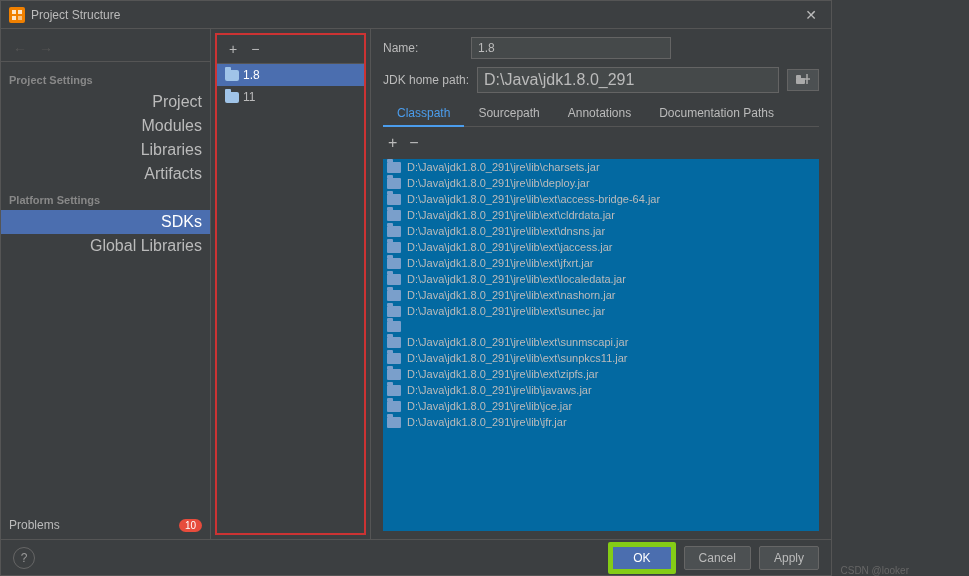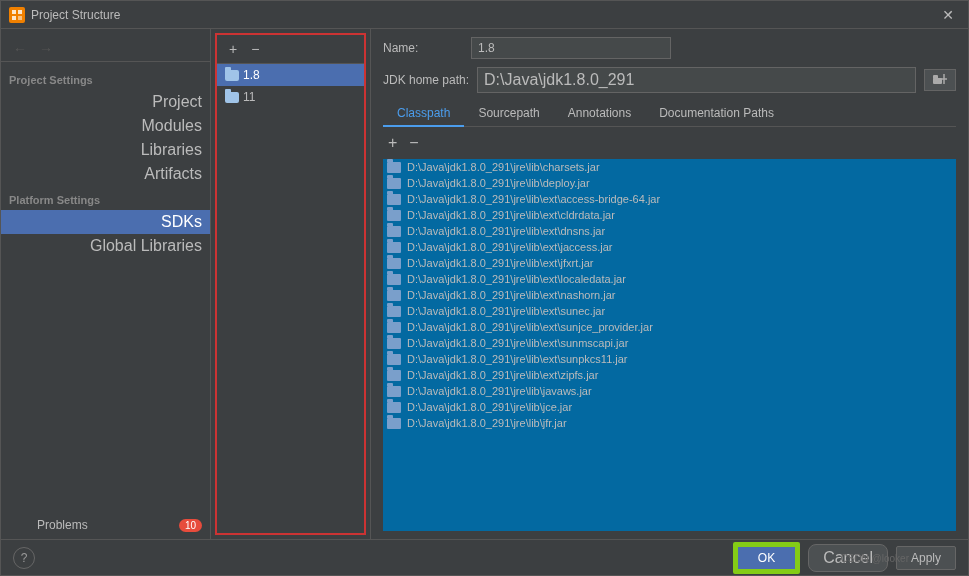--- a/index.html
+++ b/index.html
@@ -7,21 +7,21 @@
       width: 969px;
       height: 576px;
       background: #3c3f41;
       font-family: 'Segoe UI', Arial, sans-serif;
       font-size: 12px;
       color: #bbbbbb;
       overflow: hidden;
     }
 
     .window {
-      width: 969px;
+      width: 832px;
       height: 576px;
       background: #3c3f41;
       border: 1px solid #555;
       display: flex;
       flex-direction: column;
     }
 
     .title-bar {
       background: #3c3f41;
       height: 28px;
@@ -118,21 +118,20 @@
     }
 
     .sidebar-item.indent1 { padding-left: 28px; }
 
     .problems-item {
       display: flex;
       align-items: center;
       justify-content: space-between;
       padding: 3px 8px 3px 8px;
       cursor: pointer;
-      margin-left: 28px;
     }
 
     .problems-badge {
       background: #e74c3c;
       color: white;
       border-radius: 8px;
       padding: 1px 6px;
       font-size: 10px;
     }
 
@@ -364,37 +363,37 @@
       font-size: 12px;
       border-radius: 2px;
     }
 
     .btn-cancel {
       background: #4c5052;
       border: 1px solid #666;
       color: #bbbbbb;
       padding: 4px 14px;
       cursor: pointer;
-      font-size: 16px;
-      border-radius: 8px;
+      font-size: 12px;
+      border-radius: 2px;
     }
 
     .btn-apply {
       background: #4c5052;
       border: 1px solid #666;
       color: #bbbbbb;
       padding: 4px 14px;
       cursor: pointer;
       font-size: 12px;
       border-radius: 2px;
     }
 
     .watermark {
       position: fixed;
-      bottom: 12px;
+      bottom: 0;
       right: 60px;
       font-size: 10px;
       color: #666;
       pointer-events: none;
       margin-left: 16px;
     }
 
     ::-webkit-scrollbar { width: 6px; }
     ::-webkit-scrollbar-track { background: #3c3f41; }
     ::-webkit-scrollbar-thumb { background: #666; border-radius: 3px; }
@@ -554,21 +553,20 @@
           <div class="jar-item">
             <span class="jar-icon"></span>
             <span>D:\Java\jdk1.8.0_291\jre\lib\ext\nashorn.jar</span>
           </div>
           <div class="jar-item">
             <span class="jar-icon"></span>
             <span>D:\Java\jdk1.8.0_291\jre\lib\ext\sunec.jar</span>
           </div>
           <div class="jar-item">
             <span class="jar-icon"></span>
-            <span>D:\Java\jdk1.8.0_291\jre\lib\ext\sunjce_provider.jar</span>
           </div>
           <div class="jar-item">
             <span class="jar-icon"></span>
             <span>D:\Java\jdk1.8.0_291\jre\lib\ext\sunmscapi.jar</span>
           </div>
           <div class="jar-item">
             <span class="jar-icon"></span>
             <span>D:\Java\jdk1.8.0_291\jre\lib\ext\sunpkcs11.jar</span>
           </div>
           <div class="jar-item">

